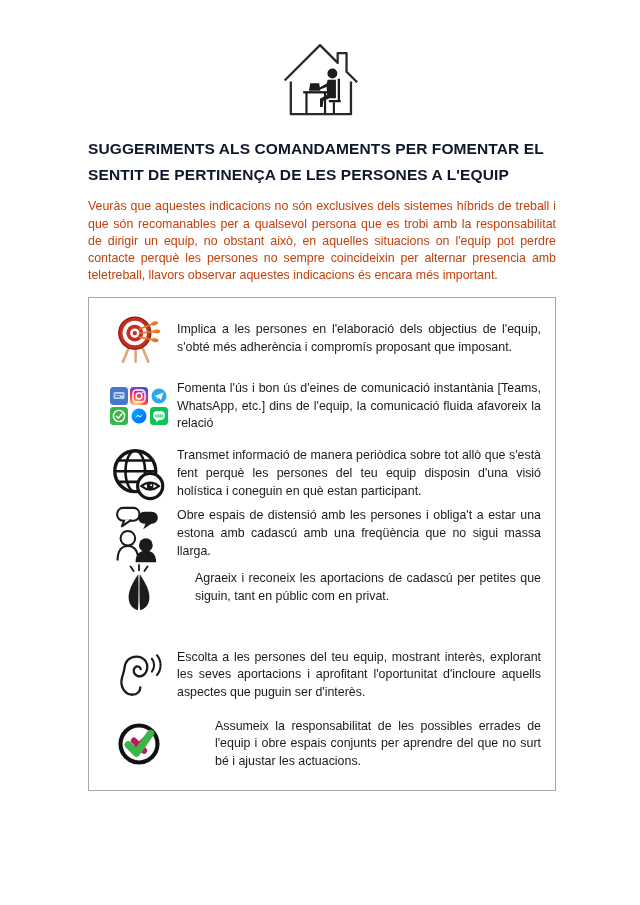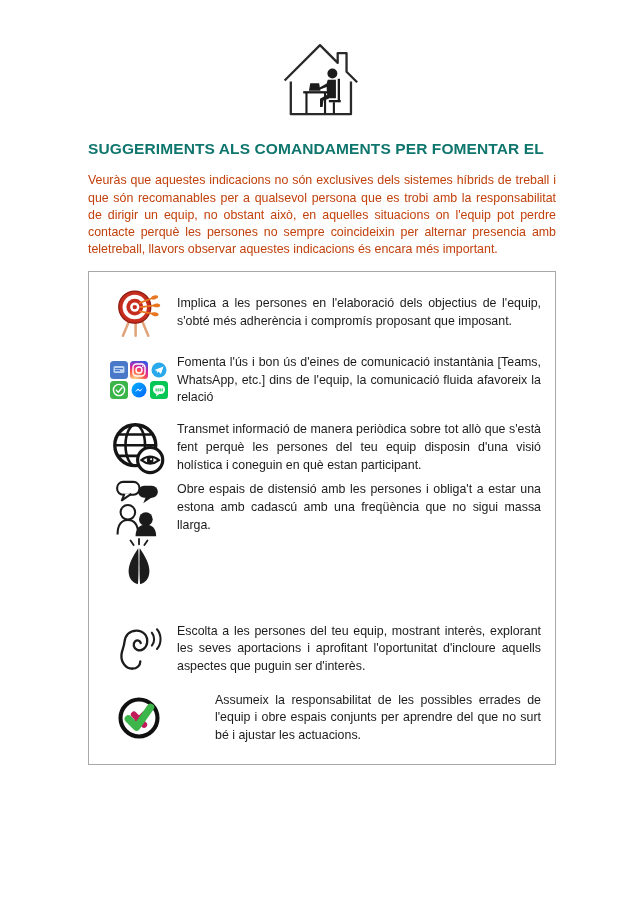--- a/index.html
+++ b/index.html
@@ -6,21 +6,21 @@
   body{
     width:640px;height:905px;overflow:hidden;
     font-family:"Liberation Sans",sans-serif;
     color:#1b1b1b;
   }
   .page{position:relative;width:640px;height:905px;background:#fff;}
   .house-wrap{display:flex;justify-content:center;padding-top:36px;}
   .content{margin-left:88px;width:468px;}
   .doc-title{
     margin-top:14px;
-    font-size:15.5px;font-weight:bold;color:#0f766e;
+    font-size:15.5px;font-weight:bold;color:#0f172a;
     line-height:1.68;letter-spacing:.1px;
   }
   .doc-title span{display:block;}
   .intro{
     margin-top:4px;
     font-size:12.4px;line-height:1.38;text-align:justify;
     color:#c2410c;
   }
   .box{
     margin-top:13px;
@@ -81,20 +81,21 @@
           <rect x="66.5" y="74.5" width="2.4" height="13"></rect>
         </g>
       </svg>
     </span>
   </div>
 
   <div class="content">
 
     <h1 class="doc-title">
       <span>SUGGERIMENTS ALS COMANDAMENTS PER FOMENTAR EL</span>
+      <span>SENTIT DE PERTINENÇA DE LES PERSONES A L'EQUIP</span>
     </h1>
 
     <p class="intro">Veuràs que aquestes indicacions no són exclusives dels sistemes híbrids de treball i que són recomanables per a qualsevol persona que es trobi amb la responsabilitat de dirigir un equip, no obstant això, en aquelles situacions on l'equip pot perdre contacte perquè les persones no sempre coincideixin per alternar presencia amb teletreball, llavors observar aquestes indicacions és encara més important.</p>
 
     <div class="box">
 
       <div class="row">
         <div class="icon-cell">
           <svg viewBox="0 0 64 64" width="54" height="54" aria-hidden="true">
             <g stroke="#e0a37a" stroke-width="3" stroke-linecap="round">
@@ -221,20 +222,21 @@
           <svg viewBox="0 0 52 62" width="40" height="50" aria-hidden="true">
             <g stroke="#1c1c1c" stroke-width="2.4" stroke-linecap="round">
               <line x1="19" y1="9" x2="15" y2="3"></line>
               <line x1="26" y1="8" x2="26" y2="1"></line>
               <line x1="33" y1="9" x2="37" y2="3"></line>
             </g>
             <path d="M25 13 C18 23 12 34 12.5 44 C13 53 18 58 24.5 60 C25.6 54 25.6 20 25 13 Z" fill="#1c1c1c"></path>
             <path d="M27 13 C34 23 40 34 39.5 44 C39 53 34 58 27.5 60 C26.4 54 26.4 20 27 13 Z" fill="#1c1c1c"></path>
           </svg>
         </div>
+        <div class="text-cell">Agraeix i reconeix les aportacions de cadascú per petites que siguin, tant en públic com en privat.</div>
       </div>
 
       <div class="row">
         <div class="icon-cell">
           <svg viewBox="0 0 58 56" width="50" height="48" aria-hidden="true">
             <g fill="none" stroke="#1c1c1c" stroke-linecap="round">
               <path d="M21 51 C14 51 8 44 8.5 35 C9 29 11.5 26 12 20 C12.8 12 18 6.5 26 6.5 C34 6.5 39.5 12.5 38.5 20.5 C37.6 27 32 31 27 29 C22.5 27 21.5 22 24.5 19 C26.8 17 30.5 18 31 21" stroke-width="2.7"></path>
               <path d="M21 51 C27 51 30.5 47 30.5 42.5" stroke-width="2.7"></path>
               <path d="M44 9 C47.5 13 47.5 20 44 24" stroke-width="2.4"></path>
               <path d="M50 5 C55.5 11.5 55.5 21.5 50 28" stroke-width="2.4"></path>

